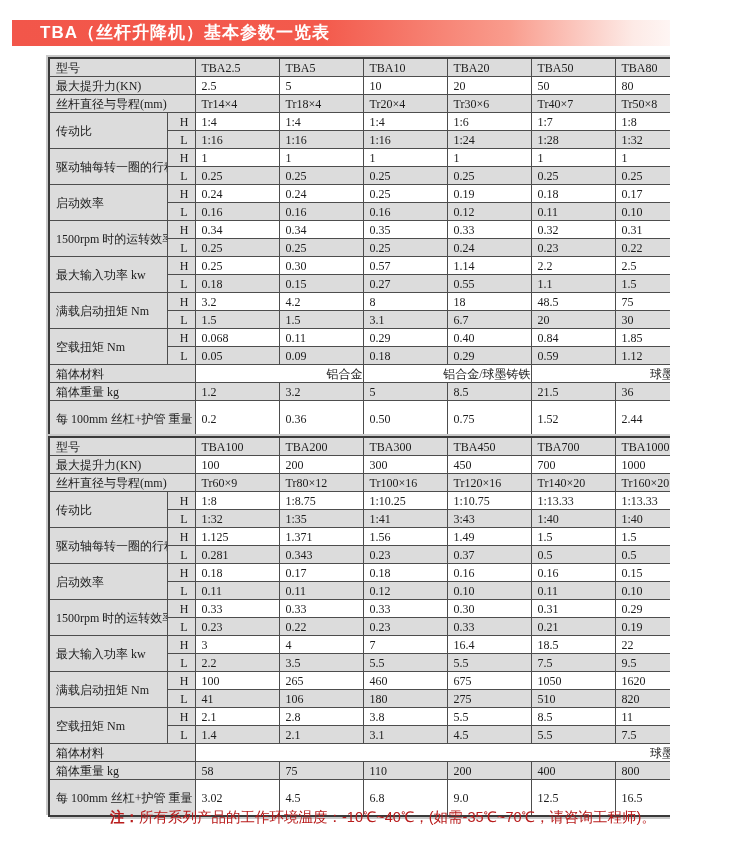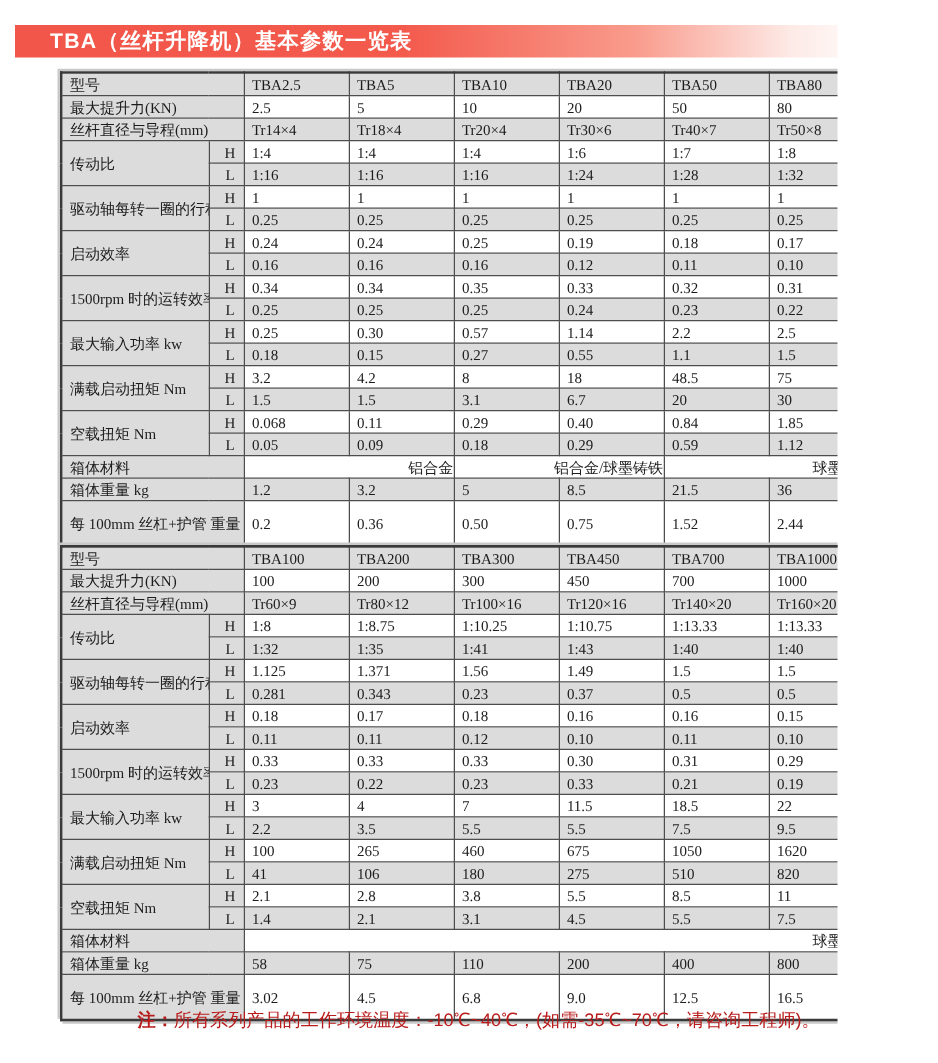--- a/index.html
+++ b/index.html
@@ -297,21 +297,21 @@
             <td class="w">1:10.25</td>
             <td class="w">1:10.75</td>
             <td class="w">1:13.33</td>
             <td class="w">1:13.33</td>
           </tr>
           <tr>
             <td class="hl">L</td>
             <td class="g">1:32</td>
             <td class="g">1:35</td>
             <td class="g">1:41</td>
-            <td class="g">1:43</td>
+            <td class="g">3:43</td>
             <td class="g">1:40</td>
             <td class="g">1:40</td>
           </tr>
           <tr>
             <td class="lab" rowspan="2">驱动轴每转一圈的行程(mm)</td>
             <td class="hl">H</td>
             <td class="w">1.125</td>
             <td class="w">1.371</td>
             <td class="w">1.56</td>
             <td class="w">1.49</td>
@@ -364,21 +364,21 @@
             <td class="g">0.33</td>
             <td class="g">0.21</td>
             <td class="g">0.19</td>
           </tr>
           <tr>
             <td class="lab" rowspan="2">最大输入功率 kw</td>
             <td class="hl">H</td>
             <td class="w">3</td>
             <td class="w">4</td>
             <td class="w">7</td>
-            <td class="w">11.5</td>
+            <td class="w">16.4</td>
             <td class="w">18.5</td>
             <td class="w">22</td>
           </tr>
           <tr>
             <td class="hl">L</td>
             <td class="g">2.2</td>
             <td class="g">3.5</td>
             <td class="g">5.5</td>
             <td class="g">5.5</td>
             <td class="g">7.5</td>

